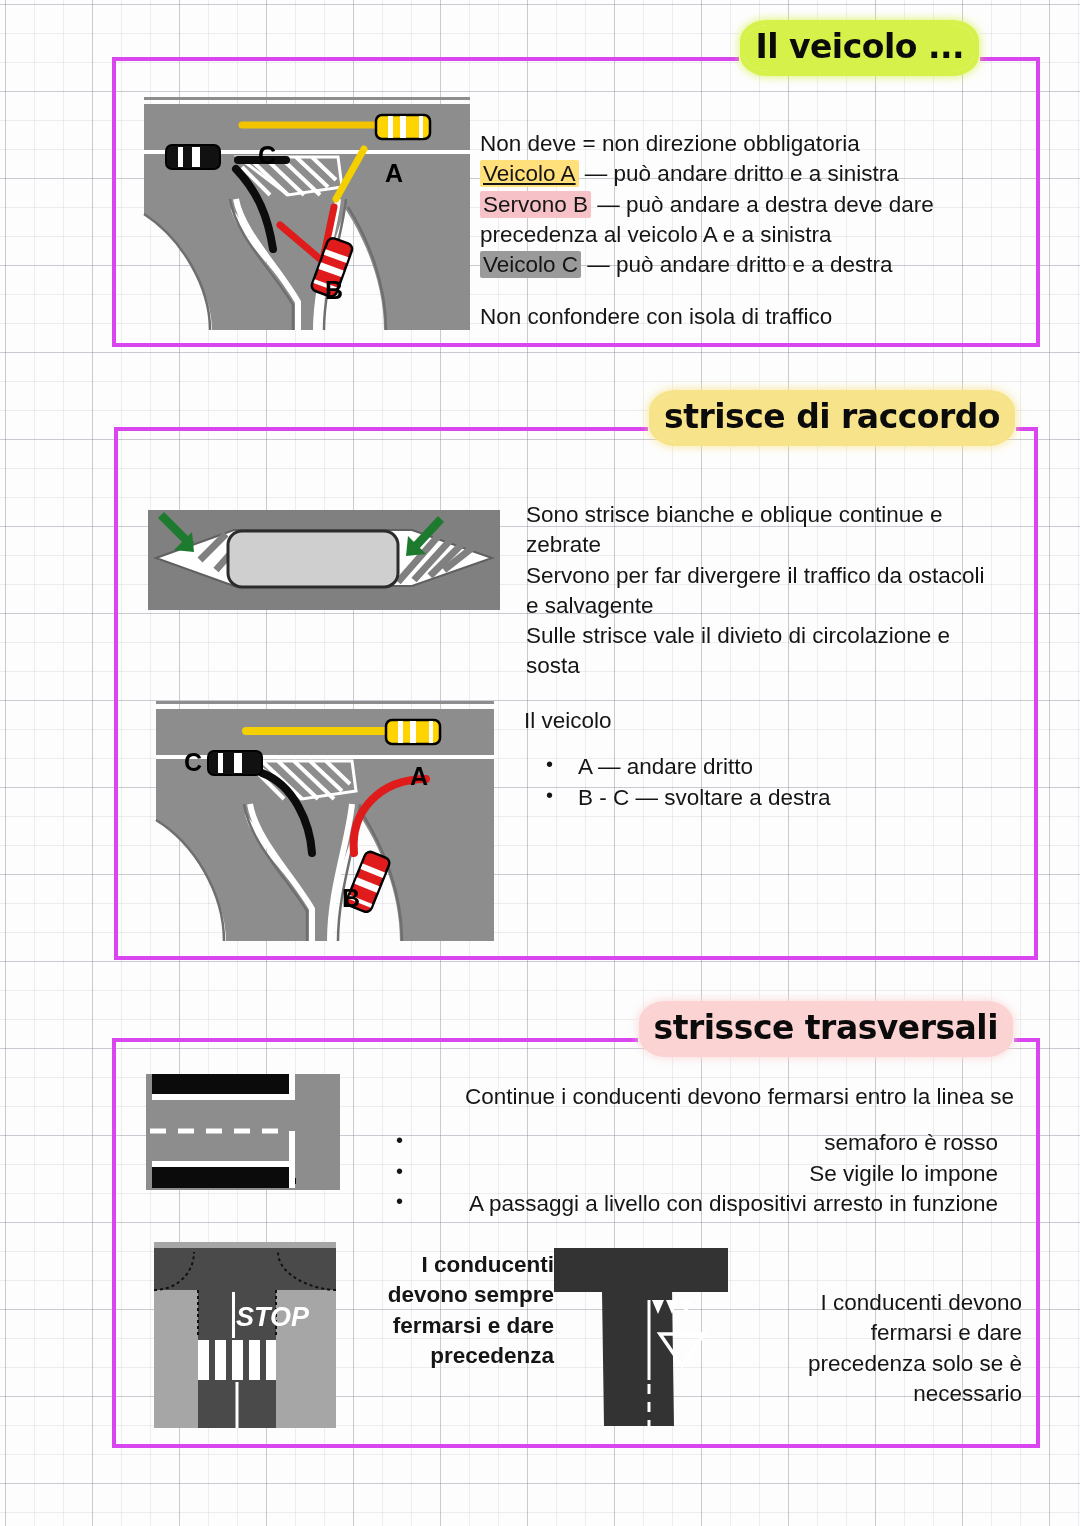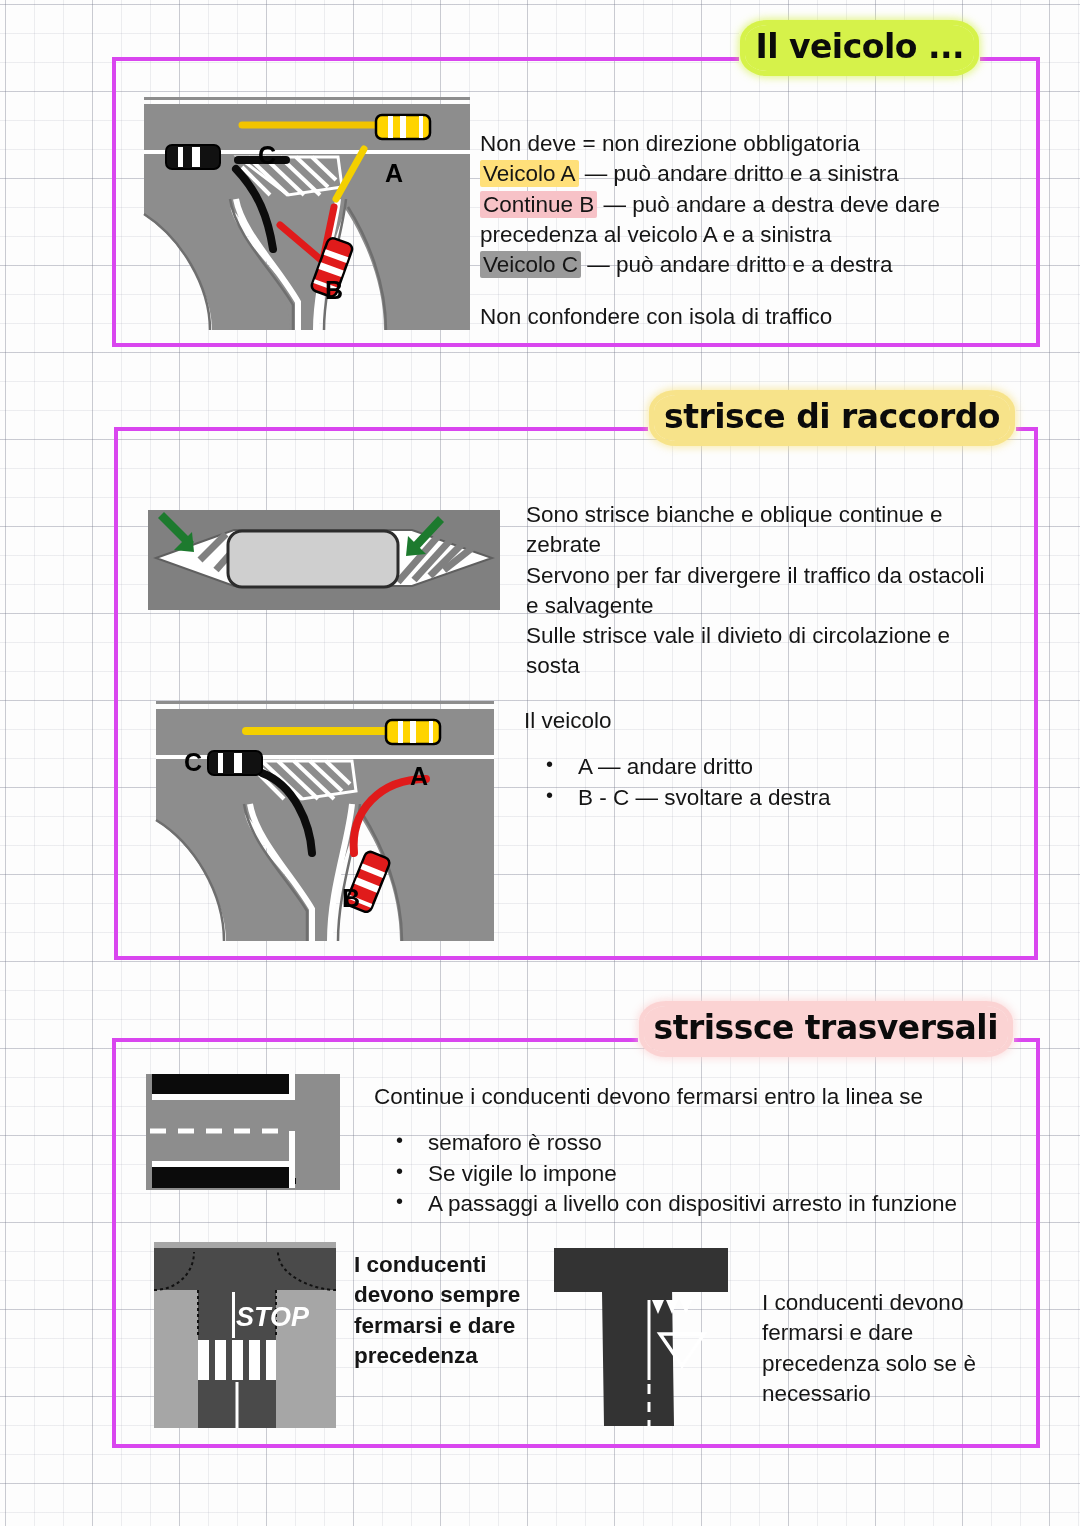--- a/index.html
+++ b/index.html
@@ -20,21 +20,21 @@
   }
 
   
   .section {
     position: absolute;
     border: 4px solid #d946ef;
     background: transparent;
   }
   .sec1 { left: 112px; top: 57px;   width: 928px; height: 290px; }
   .sec2 { left: 114px; top: 427px;  width: 924px; height: 533px; }
-  .sec3 { left: 112px; top: 1038px; width: 928px; height: 410px; }
+  .sec3 { left: 112px; top: 1038px; width: 928px; height: 410px; text-align: right; }
 
   
   .sec-title {
     position: absolute;
     top: -31px;
     background: #fdfdfd;
     padding: 0 6px;
     white-space: nowrap;
     font-family: "DejaVu Sans", sans-serif;
     font-weight: bold;
@@ -50,21 +50,21 @@
   .t1 { right: 56px; }
   .t2 { right: 18px; }
   .t3 { right: 22px; }
   .hl-green { background: #d6f24a; box-shadow: 0 0 0 5px #d6f24a, 0 0 9px 6px rgba(214,242,74,.75); }
   .hl-yellow{ background: #f7e38a; box-shadow: 0 0 0 5px #f7e38a, 0 0 9px 6px rgba(247,227,138,.8); }
   .hl-pink  { background: #fbd3d3; box-shadow: 0 0 0 5px #fbd3d3, 0 0 9px 6px rgba(251,211,211,.85); }
 
   
   .txt { position: absolute; font-size: 22.5px; color: #151515; line-height: 1.345; }
   .mark { padding: 1px 3px; border-radius: 2px; }
-  .mark-y { background: #ffe07a; }
+  .mark-y { background: #ffe07a; text-decoration: underline; }
   .mark-p { background: #f7c2c7; }
   .mark-g { background: #9a9a9a; }
 
   ul.bl { list-style: none; margin: 16px; padding: 0; }
   ul.bl li { position: relative; padding-left: 38px; }
   ul.bl li::before {
     content: "\2022"; position: absolute; left: 6px; top: -1px; font-size: 20px;
   }
 
   
@@ -147,21 +147,21 @@
       <text x="187" y="212" font-family="Liberation Sans, sans-serif" font-size="25" font-weight="bold" fill="#000">B</text>
     </svg>
   </div>
 
   <div class="txt" style="left:364px; top:34px; width:520px;margin-top:34px;">
     <div>Non deve = non direzione obbligatoria</div>
     <div>
       <span class="mark mark-y">Veicolo A</span><span> —  può andare dritto e a sinistra</span>
     </div>
     <div>
-      <span class="mark mark-p">Continue B</span><span> —  può andare a destra deve dare</span>
+      <span class="mark mark-p">Servono B</span><span> —  può andare a destra deve dare</span>
     </div>
     <div>precedenza al veicolo A e a sinistra</div>
     <div>
       <span class="mark mark-g">Veicolo C</span><span> —  può andare dritto e a destra</span>
     </div>
     <div style="height:22px;"></div>
     <div>Non confondere con isola di traffico</div>
   </div>
 </div>
 

